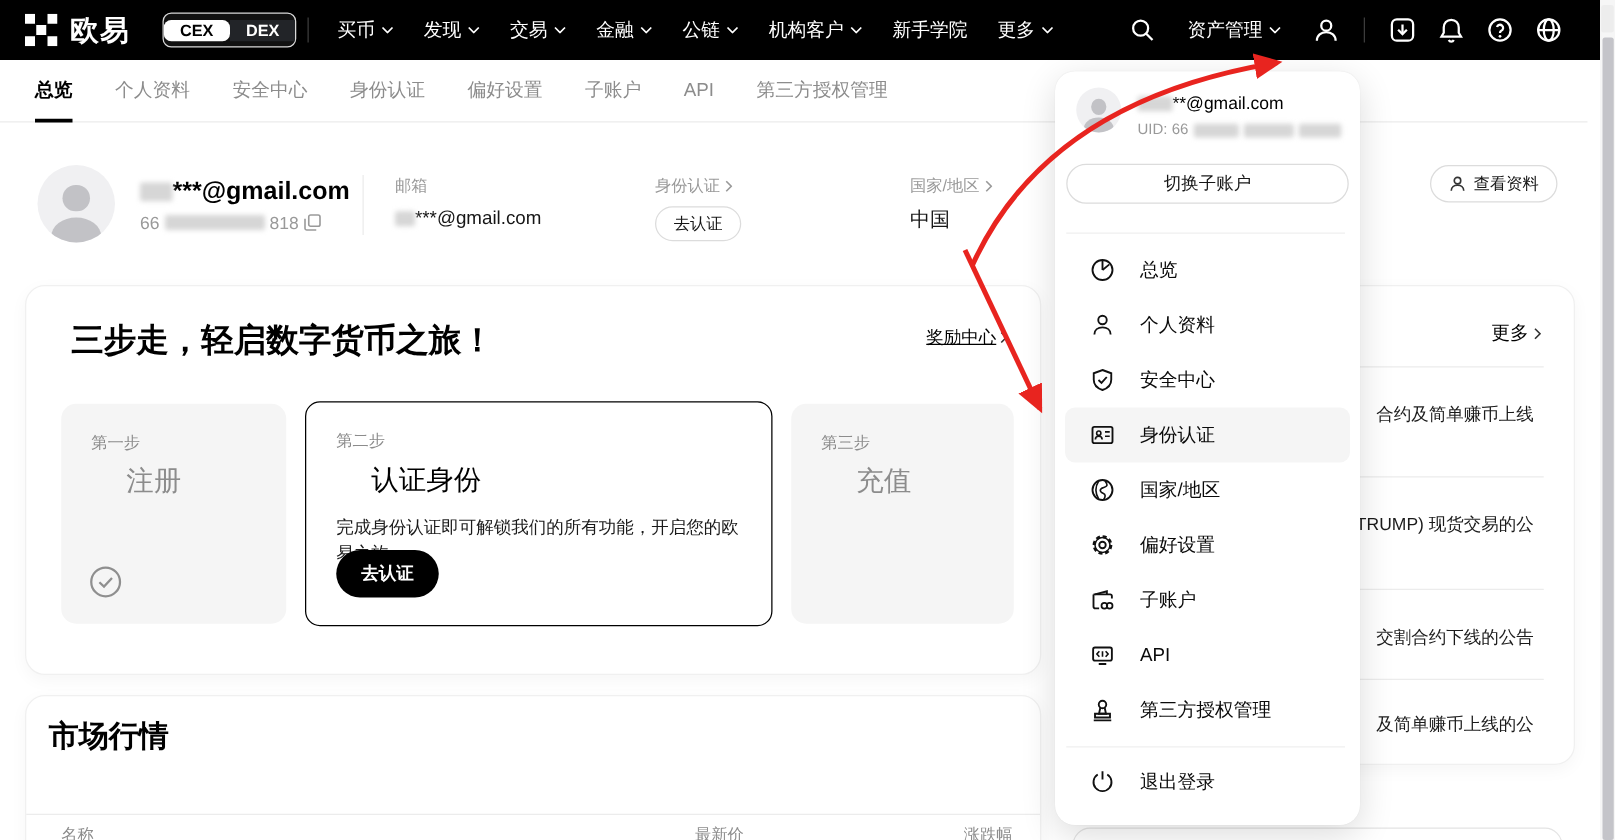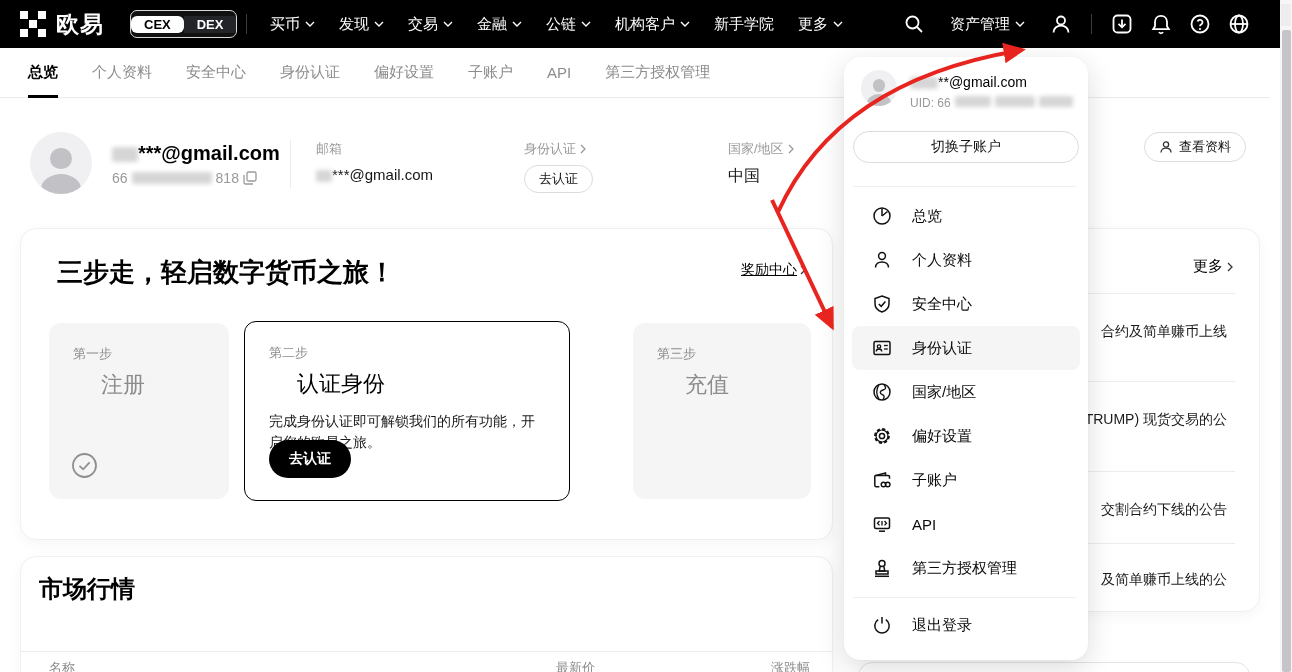--- a/index.html
+++ b/index.html
@@ -73,21 +73,21 @@
   .an-card { left:856px; top:228px; width:404px; height:384px; z-index:1; }
   .an-more { position:absolute; right:26px; top:28px; font-size:15px; color:#000; display:flex; align-items:center; gap:4px; cursor:pointer; }
   .an-div { position:absolute; left:24px; right:24px; height:1px; background:#ececec; }
   .an-item { position:absolute; right:32px; font-size:14px; color:#1a1a1a; white-space:nowrap; cursor:pointer; }
 
   .under-card { position:absolute; left:858px; top:662px; width:392px; height:30px; background:#fff; border:1px solid #e4e4e4; border-radius:14px 14px 0 0; z-index:2; }
 
   
   .dropdown { position:absolute; left:844px; top:57px; width:244px; height:603px; background:#fff; border-radius:16px; box-shadow:0 8px 28px rgba(0,0,0,0.14), 0 0 1px rgba(0,0,0,0.08); z-index:50; }
   .dd-email { position:absolute; left:66px; top:17px; font-size:14px; color:#000; }
-  .dd-uid { position:absolute; left:66px; top:39px; font-size:12px; color:#999; display:flex; align-items:flex-start; gap:4px; }
+  .dd-uid { position:absolute; left:66px; top:39px; font-size:12px; color:#999; display:flex; align-items:flex-end; gap:4px; }
   .dd-switch { position:absolute; left:9px; top:74px; width:226px; height:32px; border-radius:17px; font-size:14px; }
   .dd-div { position:absolute; left:9px; right:12px; height:1px; background:#efefef; }
   .dd-menu { position:absolute; left:8px; top:137px; width:228px; }
   .dd-row { height:44px; display:flex; align-items:center; padding-left:20px; gap:20px; font-size:15px; color:#0a0a0a; border-radius:8px; cursor:pointer; }
   .dd-row.active { background:#f5f5f5; }
   .dd-row svg { flex:0 0 auto; }
   .dd-logout { position:absolute; left:8px; top:546px; width:228px; }
 
   
   .sb-track { position:absolute; right:0; top:0; width:12px; height:672px; background:#f6f6f6; z-index:60; }
@@ -288,21 +288,21 @@
 
     <div class="step muted" style="left:28px; top:94px; width:180px; height:176px;">
       <div class="no">第一步</div>
       <div class="t">注册</div>
       <svg class="done-ico" width="27" height="27" viewBox="0 0 27 27">
           <circle cx="13.5" cy="13.5" r="11.5" fill="none" stroke="#8f8f8f" stroke-width="1.8"></circle>
           <polyline points="8.5,13.8 12.2,17.3 18.6,10.4" fill="none" stroke="#8f8f8f" stroke-width="1.8"></polyline>
         </svg>
     </div>
 
-    <div class="step current" style="left:223px; top:92px; width:326px; height:180px;">
+    <div class="step current" style="left:223px; top:92px; width:374px; height:180px;">
       <div class="no">第二步</div>
       <div class="t">认证身份</div>
       <div class="desc">完成身份认证即可解锁我们的所有功能，开启您的欧易之旅。</div>
       <button class="cta">去认证</button>
     </div>
 
     <div class="step muted" style="left:612px; top:94px; width:178px; height:176px;">
       <div class="no">第三步</div>
       <div class="t">充值</div>
     </div>

